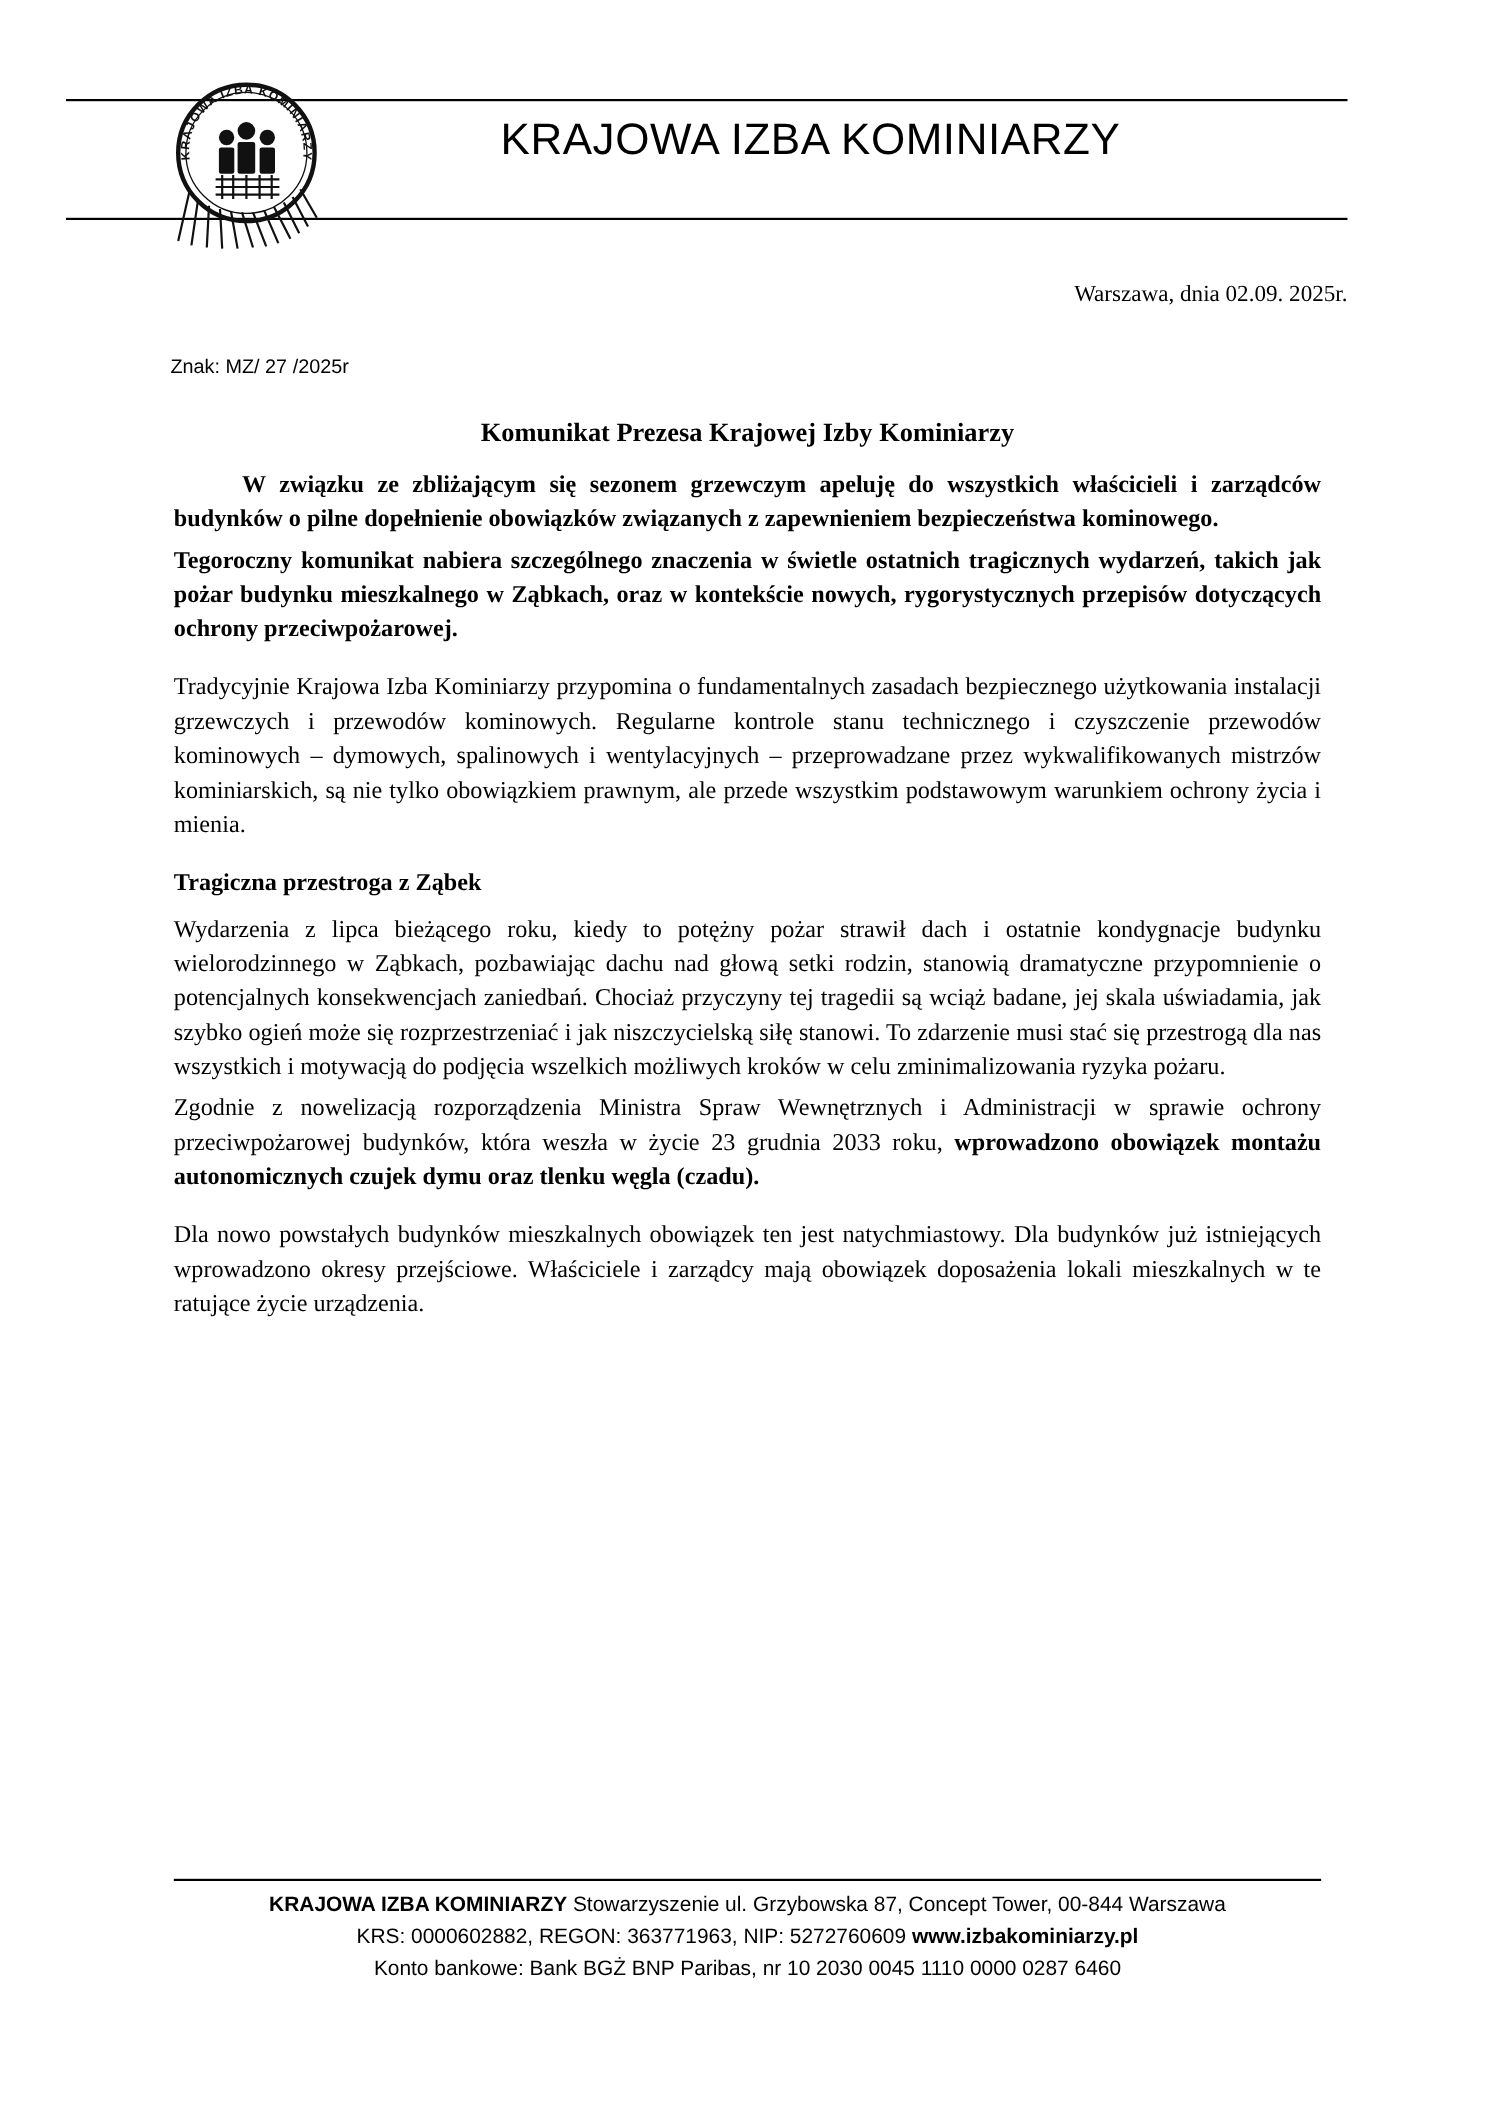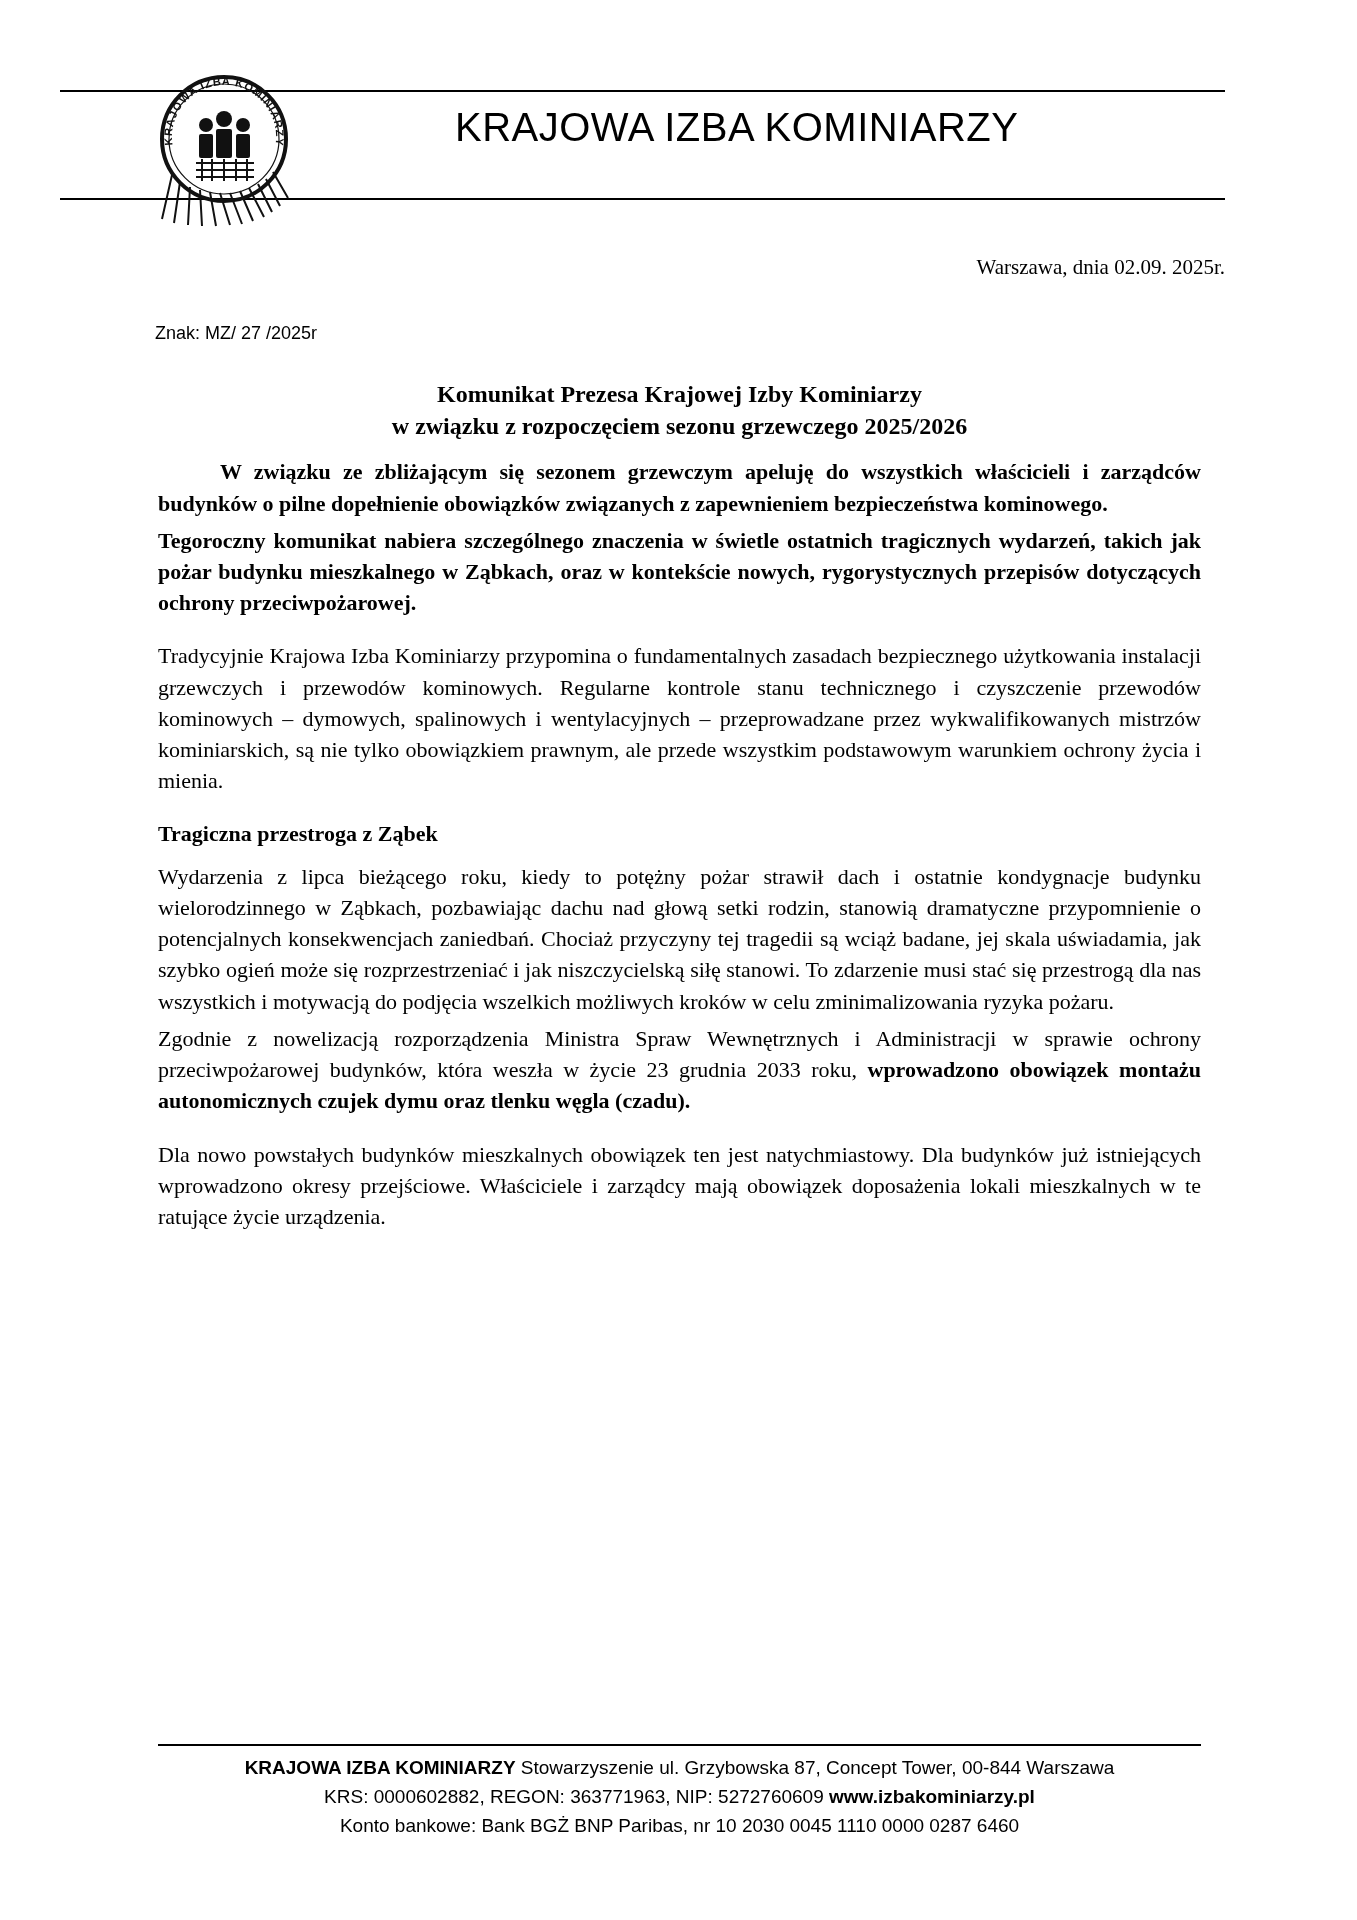--- a/index.html
+++ b/index.html
@@ -105,21 +105,21 @@
     font-weight: bold;
     margin: 24px 0 14px 0;
   }
 
   .tight { margin-bottom: 0; }
 
   
   .footer {
     position: absolute;
     left: 158px;
-    top: 1744px;
+    top: 1708px;
     width: 1043px;
     font-family: "Liberation Sans", sans-serif;
     text-align: center;
   }
   .footer-rule {
     border-top: 2px solid #000;
     margin-bottom: 8px;
   }
   .footer-line {
     font-size: 19px;
@@ -179,21 +179,20 @@
     <div class="org-title">KRAJOWA IZBA KOMINIARZY</div>
   </div>
 
   <div class="place-date">Warszawa, dnia 02.09. 2025r.</div>
   <div class="ref-sign">Znak: MZ/ 27 /2025r</div>
 
   <div class="doc-body">
 
     <div class="doc-title">
       <div>Komunikat Prezesa Krajowej Izby Kominiarzy</div>
-      <div>w związku z rozpoczęciem sezonu grzewczego 2025/2026</div>
     </div>
 
     <p class="para bold indent tight">W związku ze zbliżającym się sezonem grzewczym apeluję do wszystkich właścicieli i zarządców budynków o pilne dopełnienie obowiązków związanych z zapewnieniem bezpieczeństwa kominowego.</p>
     <p class="para bold gap">Tegoroczny komunikat nabiera szczególnego znaczenia w świetle ostatnich tragicznych wydarzeń, takich jak pożar budynku mieszkalnego w Ząbkach, oraz w kontekście nowych, rygorystycznych przepisów dotyczących ochrony przeciwpożarowej.</p>
 
     <p class="para gap-sm">Tradycyjnie Krajowa Izba Kominiarzy przypomina o fundamentalnych zasadach bezpiecznego użytkowania instalacji grzewczych i przewodów kominowych. Regularne kontrole stanu technicznego i czyszczenie przewodów kominowych – dymowych, spalinowych i wentylacyjnych – przeprowadzane przez wykwalifikowanych mistrzów kominiarskich, są nie tylko obowiązkiem prawnym, ale przede wszystkim podstawowym warunkiem ochrony życia i mienia.</p>
 
     <h3 class="sub">Tragiczna przestroga z Ząbek</h3>
     <p class="para">Wydarzenia z lipca bieżącego roku, kiedy to potężny pożar strawił dach i ostatnie kondygnacje budynku wielorodzinnego w Ząbkach, pozbawiając dachu nad głową setki rodzin, stanowią dramatyczne przypomnienie o potencjalnych konsekwencjach zaniedbań. Chociaż przyczyny tej tragedii są wciąż badane, jej skala uświadamia, jak szybko ogień może się rozprzestrzeniać i jak niszczycielską siłę stanowi. To zdarzenie musi stać się przestrogą dla nas wszystkich i motywacją do podjęcia wszelkich możliwych kroków w celu zminimalizowania ryzyka pożaru.</p>
 

